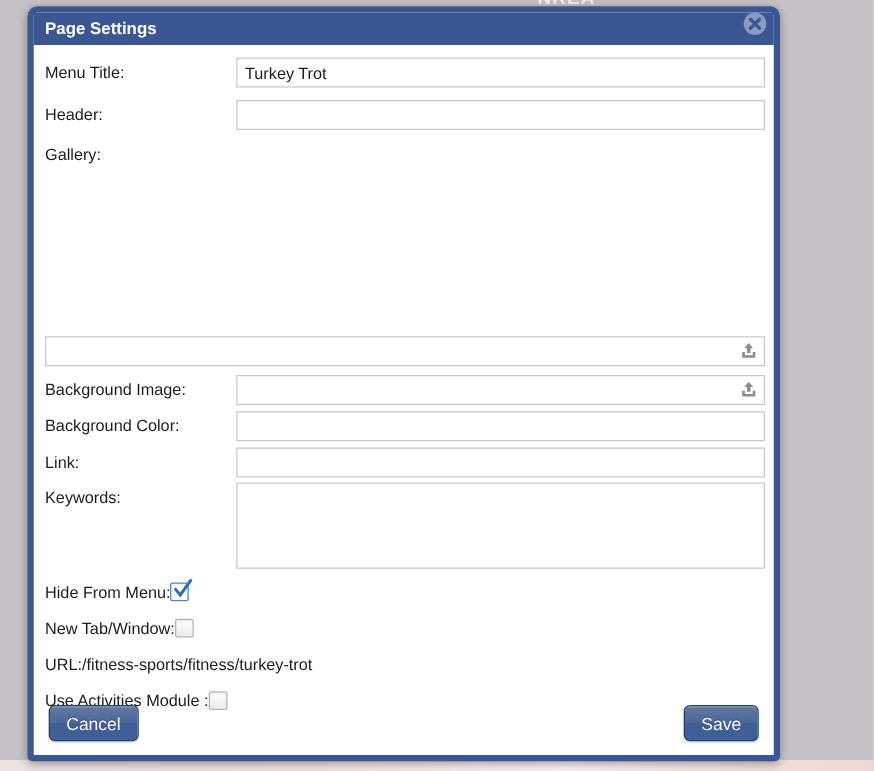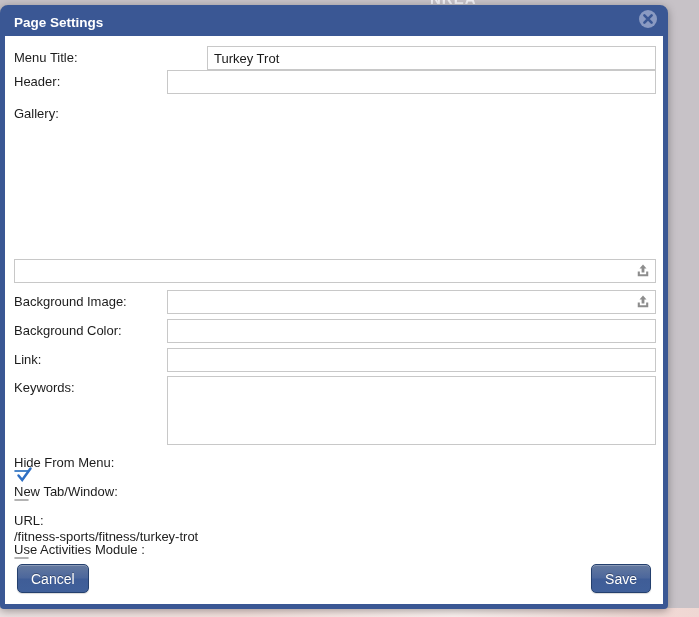--- a/index.html
+++ b/index.html
@@ -17,22 +17,22 @@
     font-weight: bold; font-size: 15px; letter-spacing: 1px;
     color: #f2f0f4; height: 15px; overflow: hidden;
   }
   .backdrop-bottom {
     position: absolute; bottom: 0; left: 0; width: 100%; height: 9px;
     background: linear-gradient(90deg, #ece2e2 0%, #f6e2de 35%, #fdf4f2 65%, #f3dcd8 90%, #efd7d3 100%);
   }
 
   
   .modal {
-    position: absolute; left: 0; top: 5px;
-    width: 668px; height: 604px;
+    position: absolute; left: 22px; top: 5px;
+    width: 602px; height: 604px;
     box-sizing: border-box;
     background: #ffffff;
     border: 5px solid #3a5794;
     border-radius: 8px 8px 4px 4px;
     box-shadow: 0 2px 8px rgba(0,0,0,0.35);
   }
   .modal-header {
     height: 26px;
     background: #3a5794;
     display: flex; align-items: center;
@@ -70,40 +70,40 @@
     border-radius: 0;
     outline: none;
   }
   .tb { height: 24px; padding: 2px 24px 2px 6px; }
   .tb.plain { padding-right: 6px; }
   .ta { resize: none; padding: 3px 6px; display: block; }
   .ta.ta-desc { height: 68px; }
   .ta.ta-key  { height: 69px; }
   .selbox { height: 24px; display: flex; align-items: center; padding: 0 6px; cursor: pointer; }
 
-  .mb10 { margin-bottom: 0; gap: 40px; } .mb9 { margin-bottom: 9px; }
+  .mb10 { margin-bottom: 10px; } .mb9 { margin-bottom: 9px; }
   .mb8 { margin-bottom: 8px; }  .mb7 { margin-bottom: 7px; flex-direction: column; }
   .mb6 { margin-bottom: 6px; }  .mb5 { margin-bottom: 5px; }
   .mb4 { margin-bottom: 4px; }  .mb12 { margin-bottom: 12px; }
 
   .dd-arrow {
     position: absolute; right: 9px; top: 10px;
     width: 0; height: 0;
     border-left: 5px solid transparent;
     border-right: 5px solid transparent;
     border-top: 6px solid #6e6e6e;
     pointer-events: none;
   }
   .upload-icon {
     position: absolute; right: 6px; top: 5px;
     width: 14px; height: 14px; cursor: pointer;
   }
 
   
-  .row-check { display: flex; align-items: flex-start; height: 17px; flex-direction: column; }
+  .row-check { display: flex; align-items: flex-end; height: 17px; }
   .row-check .lbl { padding-top: 1px; }
   .checkbox {
     width: 15px; height: 15px; box-sizing: border-box;
     border: 1px solid #b3b3b3; border-radius: 2px;
     background: linear-gradient(#fdfdfd, #ececec);
     box-shadow: inset 0 1px 1px rgba(0,0,0,0.08);
     position: relative; cursor: pointer;
   }
   .checkbox.checked { border-color: #4b86c9; background: #ffffff; }
   .checkbox .checkmark { display: none; position: absolute; top: -5px; left: 0; }

